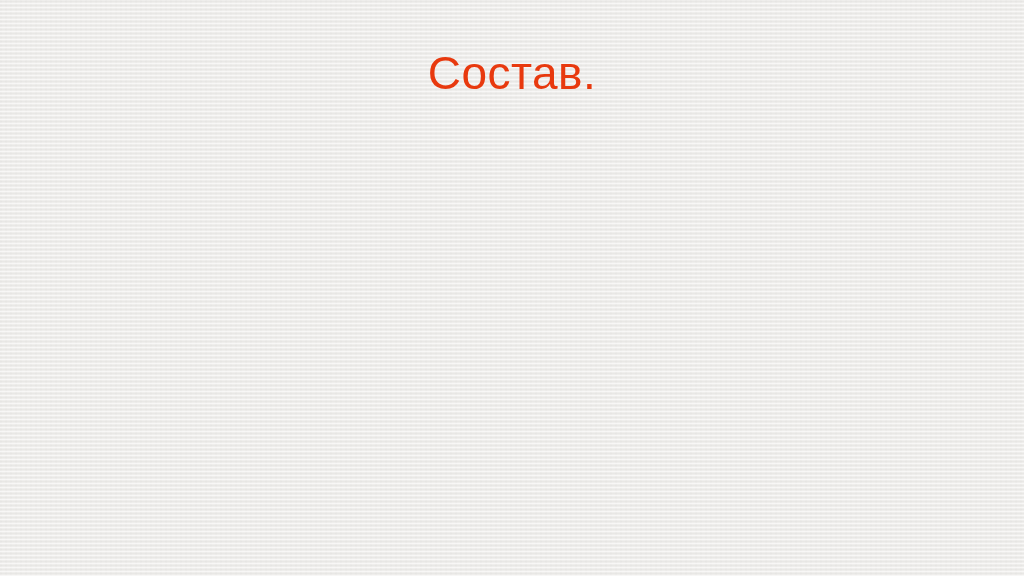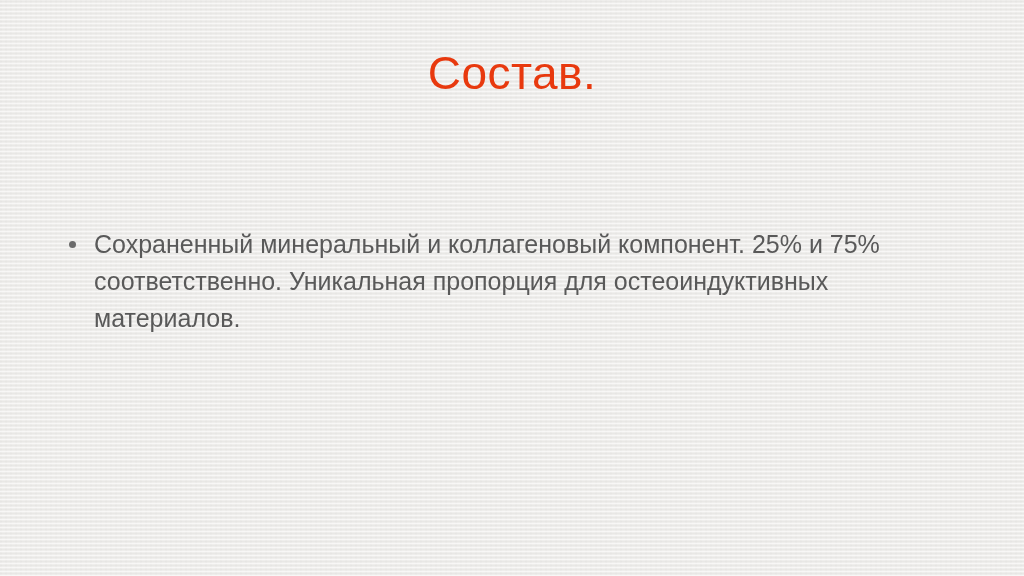--- a/index.html
+++ b/index.html
@@ -67,18 +67,14 @@
     background: #6b6b6b;
   }
 </style>
 </head>
 <body>
 
 <div class="slide">
   <h1 class="title">Состав.</h1>
 
   <ul class="bullets">
-    <li class="bullet">
-      <span class="dot"></span>
-      <span class="bullet-text">Сохраненный минеральный и коллагеновый компонент. 25% и 75% соответственно. Уникальная пропорция для остеоиндуктивных материалов.</span>
-    </li>
   </ul>
 </div>
 
 </body></html>

